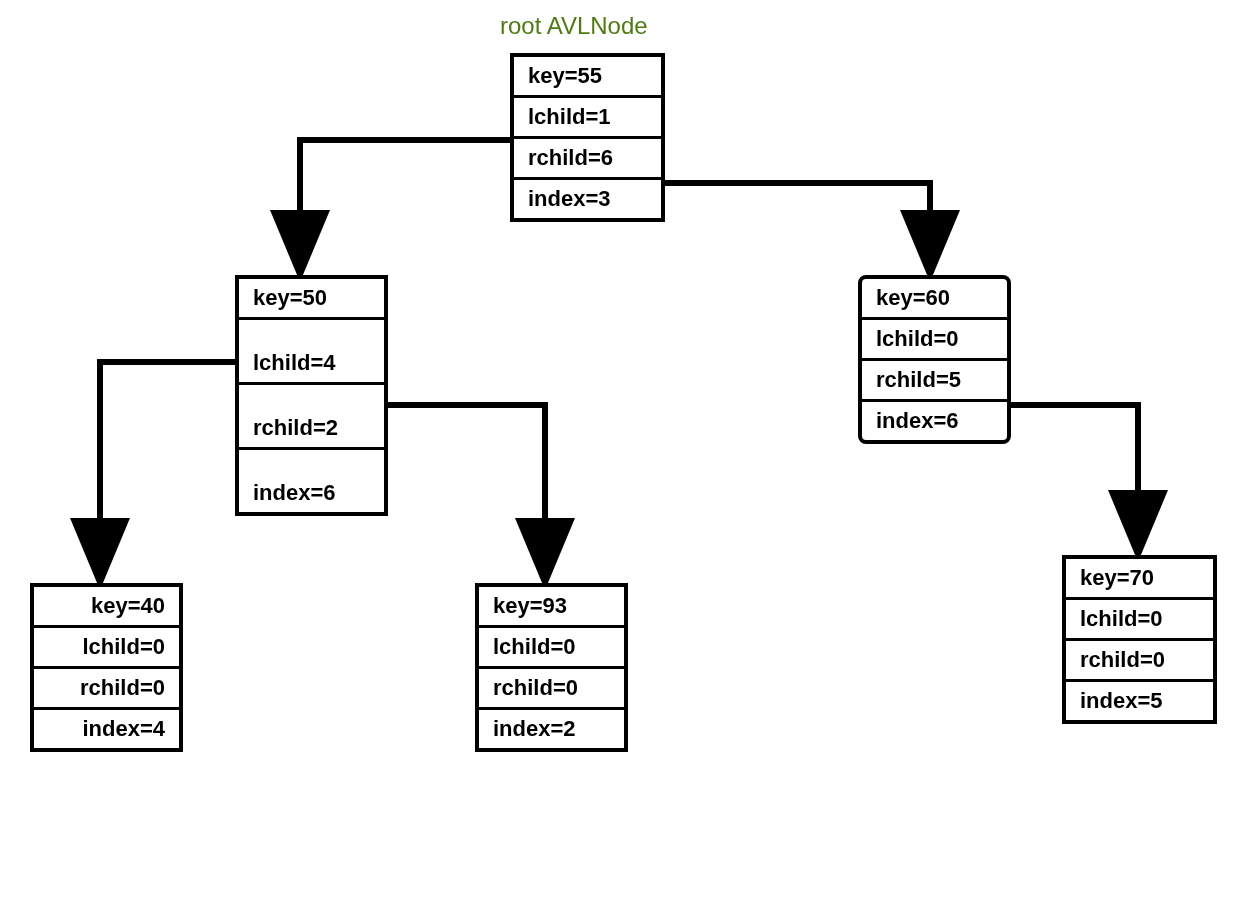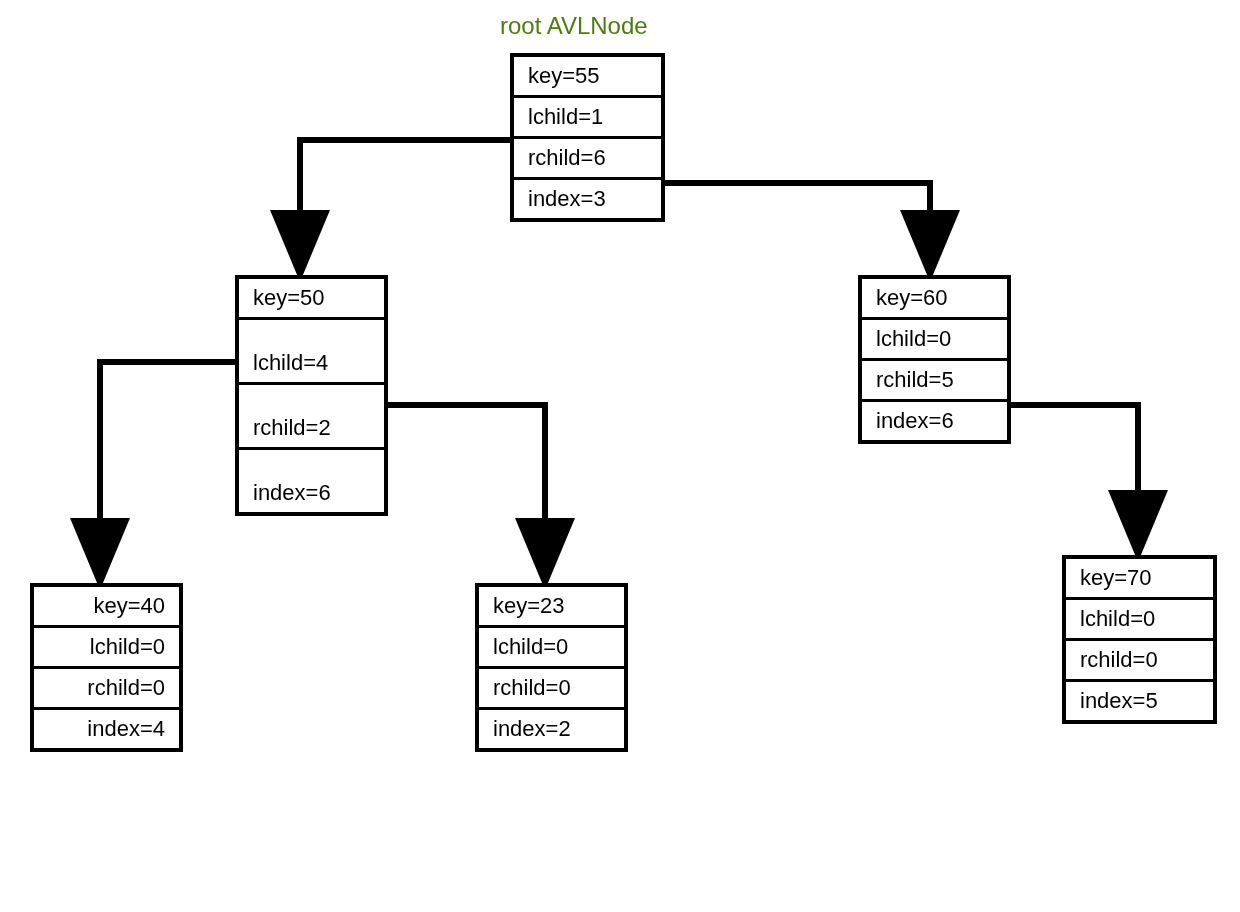--- a/index.html
+++ b/index.html
@@ -19,21 +19,21 @@
     .node {
       position: absolute;
       border: 4px solid #000;
       background: #fff;
       display: flex;
       flex-direction: column;
     }
     .cell {
       border-bottom: 3px solid #000;
       padding: 6px 14px;
-      font-weight: normal;
+      font-weight: bold;
       font-size: 22px;
       color: #000;
       white-space: nowrap;
     }
     .cell:last-child { border-bottom: none; }
     .arrow-svg {
       position: absolute;
       top: 0;
       left: 0;
       width: 1240px;
@@ -71,36 +71,36 @@
   <div class="cell">index=3</div>
 </div>
 
 <div class="node" style="left:235px; top:275px; width:153px;gap:24px;">
   <div class="cell">key=50</div>
   <div class="cell">lchild=4</div>
   <div class="cell">rchild=2</div>
   <div class="cell">index=6</div>
 </div>
 
-<div class="node" style="left:858px; top:275px; width:153px;">
+<div class="node" style="left:858px; top:275px; width:153px;border-radius:8px;">
   <div class="cell">key=60</div>
   <div class="cell">lchild=0</div>
   <div class="cell">rchild=5</div>
   <div class="cell">index=6</div>
 </div>
 
 <div class="node" style="left:30px; top:583px; width:153px;text-align:right;">
   <div class="cell">key=40</div>
   <div class="cell">lchild=0</div>
   <div class="cell">rchild=0</div>
   <div class="cell">index=4</div>
 </div>
 
 <div class="node" style="left:475px; top:583px; width:153px;">
-  <div class="cell">key=23</div>
+  <div class="cell">key=93</div>
   <div class="cell">lchild=0</div>
   <div class="cell">rchild=0</div>
   <div class="cell">index=2</div>
 </div>
 
 <div class="node" style="left:1062px; top:555px; width:155px;justify-content:space-between;">
   <div class="cell">key=70</div>
   <div class="cell">lchild=0</div>
   <div class="cell">rchild=0</div>
   <div class="cell">index=5</div>

